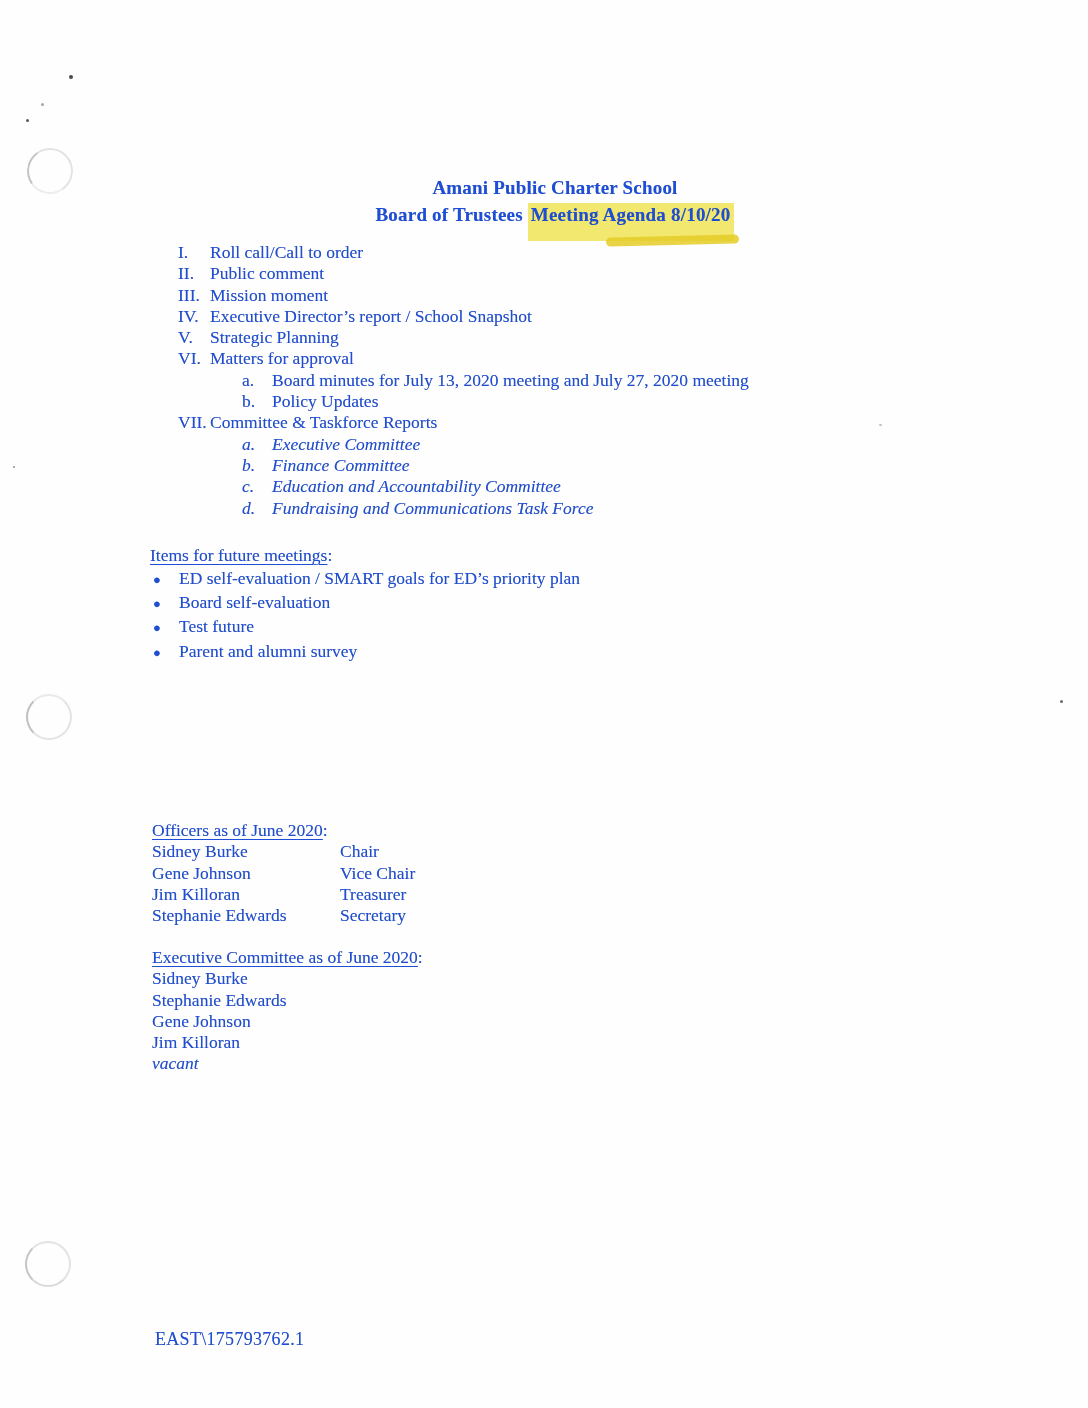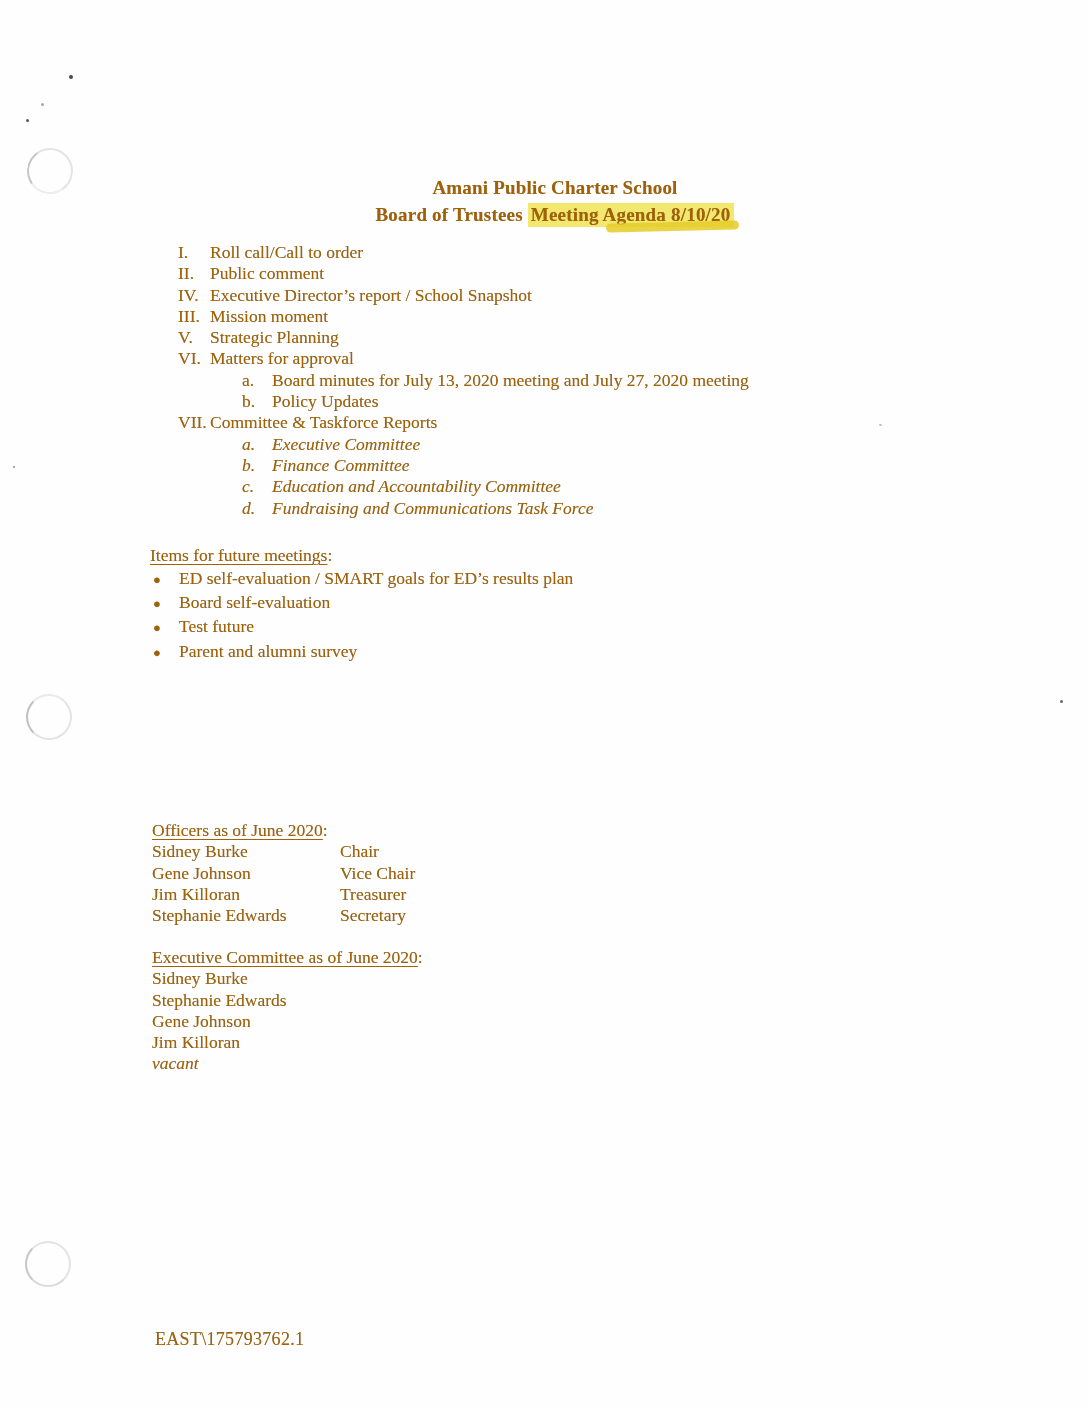--- a/index.html
+++ b/index.html
@@ -2,21 +2,21 @@
 <html><head>
 <meta charset="utf-8">
 <style>
   html, body { margin: 0; padding: 0; background: #ffffff; }
   .page {
     position: relative;
     width: 1088px;
     height: 1408px;
     background: #fefefe;
     font-family: "Liberation Serif", serif;
-    color: #a16207;
+    color: #1d4ed8;
     overflow: hidden;
     text-shadow: 0 0 0.5px rgba(45,45,45,0.35);
   }
 
   
   .hole {
     position: absolute;
     width: 42px; height: 42px;
     border-radius: 50%;
     border: 2px solid #e3e3e3;
@@ -38,21 +38,21 @@
     left: 110px; top: 174px; width: 890px;
     text-align: center;
     font-weight: bold;
     font-size: 19px;
     line-height: 27px;
     letter-spacing: 0.2px;
   }
   .hl {
     position: relative;
     background: #f2e86f;
-    padding: 1px 4px 2px 3px;
+    padding: 1px 4px 16px 3px;
     margin-left: 5px;
   }
   .hl-swoosh {
     position: absolute;
     left: 38%; right: -5px; bottom: -4px;
     height: 9px;
     background: rgba(229,205,40,0.85);
     border-radius: 6px;
     transform: rotate(-1.3deg);
   }
@@ -125,26 +125,26 @@
     <div class="agenda">
       <div class="row l1">
           <span class="num">I.</span>
           <span>Roll call/Call to order</span>
         </div>
       <div class="row l1">
           <span class="num">II.</span>
           <span>Public comment</span>
         </div>
       <div class="row l1">
+          <span class="num">III.</span>
+          <span>Mission moment</span>
+        </div>
+      <div class="row l1">
           <span class="num">IV.</span>
           <span>Executive Director’s report / School Snapshot</span>
-        </div>
-      <div class="row l1">
-          <span class="num">III.</span>
-          <span>Mission moment</span>
         </div>
       <div class="row l1">
           <span class="num">V.</span>
           <span>Strategic Planning</span>
         </div>
       <div class="row l1">
           <span class="num">VI.</span>
           <span>Matters for approval</span>
         </div>
       <div class="row l2">
@@ -175,21 +175,21 @@
           <span class="num">d.</span>
           <span>Fundraising and Communications Task Force</span>
         </div>
     </div>
 
     <div class="future">
       <div><span class="section-heading">Items for future meetings</span><span>:</span></div>
       <div class="bullets">
         <div class="row">
             <span class="num">●</span>
-            <span>ED self-evaluation / SMART goals for ED’s results plan</span>
+            <span>ED self-evaluation / SMART goals for ED’s priority plan</span>
           </div>
         <div class="row">
             <span class="num">●</span>
             <span>Board self-evaluation</span>
           </div>
         <div class="row">
             <span class="num">●</span>
             <span>Test future</span>
           </div>
         <div class="row">

